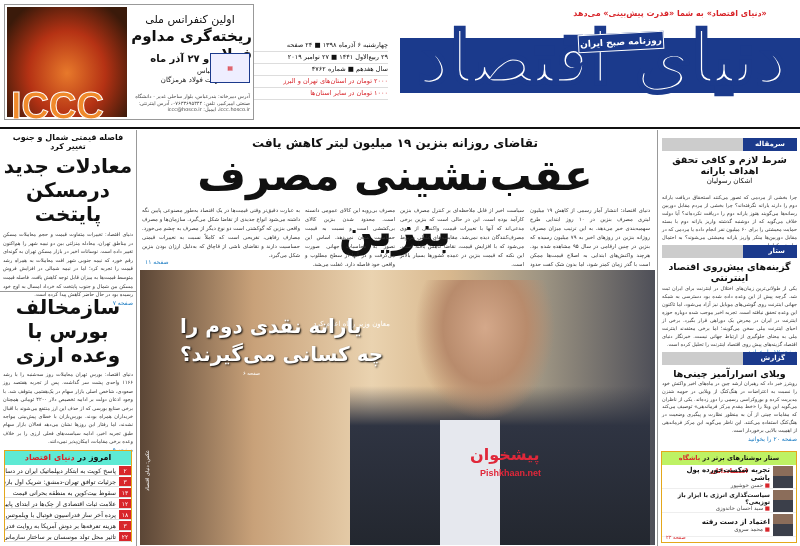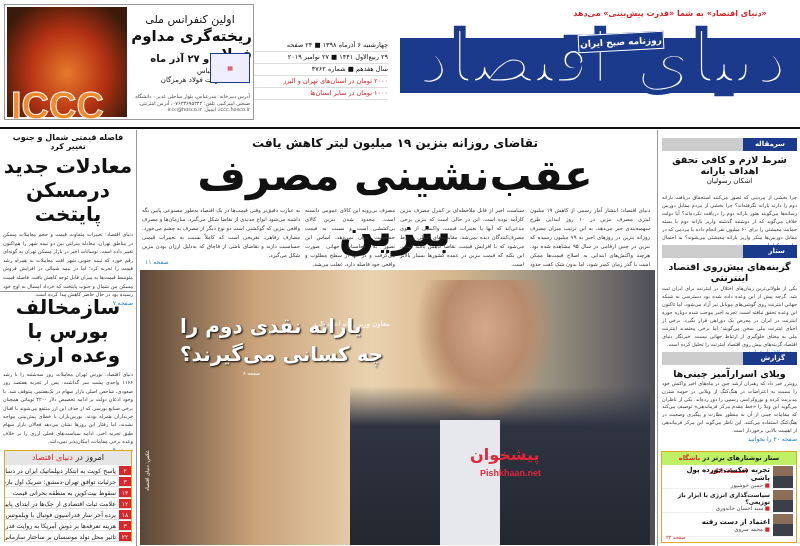--- a/index.html
+++ b/index.html
@@ -36,21 +36,21 @@
 #photo-kicker{left:130px;top:50px;width:120px;font-size:7px;color:#fff;text-align:right}
 #photo-title{left:40px;top:42px;width:210px;font-size:20px;font-weight:bold;color:#fff;text-align:left;line-height:28px;text-shadow:1px 1px 2px #000}
 #photo-page{left:60px;top:96px;width:60px;font-size:5px;color:#fff;text-align:right}
 #watermark-fa{left:330px;top:175px;font-size:16px;color:#e0283a;font-weight:bold}
 #watermark-en{left:340px;top:198px;font-size:9px;color:#e0283a;font-weight:bold;direction:ltr;font-family:"Liberation Sans",sans-serif}
 #photo-credit{left:4px;top:180px;font-size:5px;color:#fff;writing-mode:vertical-rl;transform:rotate(180deg)}
 
 .lstory-kicker{font-size:8px;text-align:center;font-weight:bold}
 .lstory-title{font-size:20px;font-weight:bold;text-align:center;line-height:24px}
 #today{left:4px;top:450px;width:128px;height:92px;border:1px solid #e4a71b}
-#today-head{height:14px;background:#e5e5e5;font-size:8px;text-align:center;line-height:14px;font-weight:normal}
+#today-head{height:14px;background:#5eead4;font-size:8px;text-align:center;line-height:14px;font-weight:bold}
 #today-head span.r{color:#d8262b}
 .today-item{display:flex;align-items:center;height:11px;border-bottom:1px solid #ddd;font-size:6.2px;white-space:nowrap;overflow:hidden}
 .today-num{width:12px;height:9px;background:#d8262b;color:#fff;font-size:6px;text-align:center;line-height:9px;margin-left:3px;flex:none}
 
 .sec-head{height:13px;background:linear-gradient(270deg,#1b3a8c 0 40%,#ccc 40% 100%);color:#fff;font-size:7px;font-weight:bold;text-align:right;padding-right:12px;line-height:13px}
 .r-title{font-size:9.5px;font-weight:bold;text-align:center;margin:3px 0 1px}
 .r-author{font-size:7px;text-align:center;margin-bottom:8px}
 #opinion{left:661px;top:451px;width:136px;height:92px;border:1px solid #e4a71b}
 #opinion-head{height:13px;background:#bef264;font-size:6.5px;text-align:center;line-height:13px;font-weight:bold}
 #opinion-head .r{color:#d8262b}

